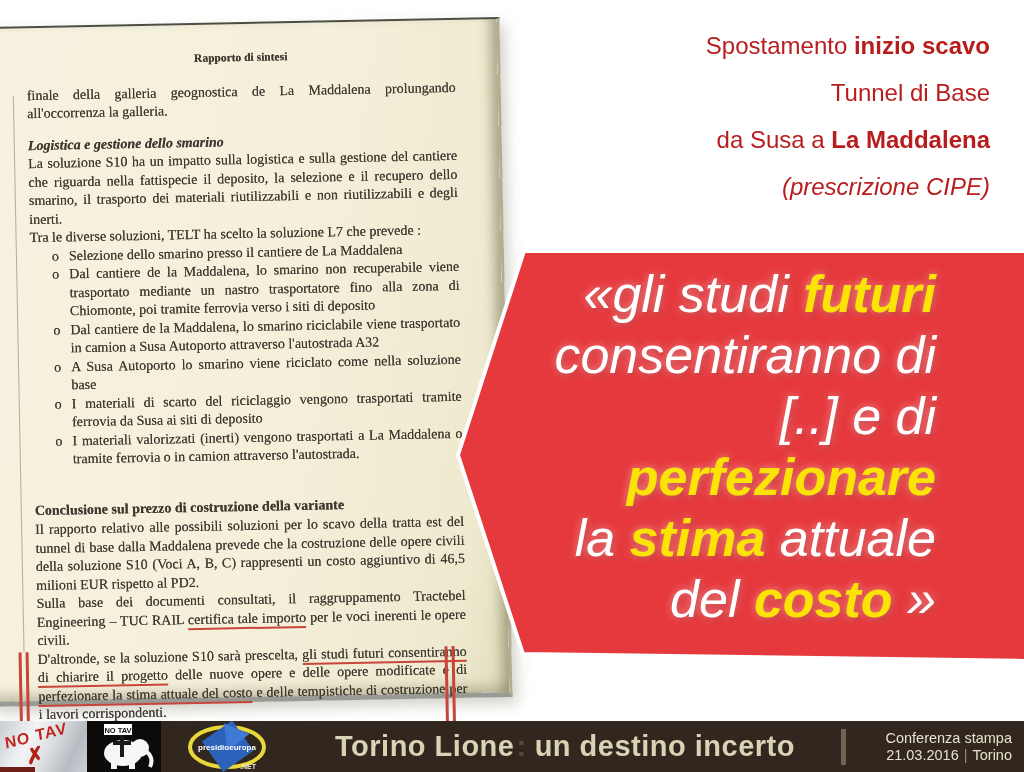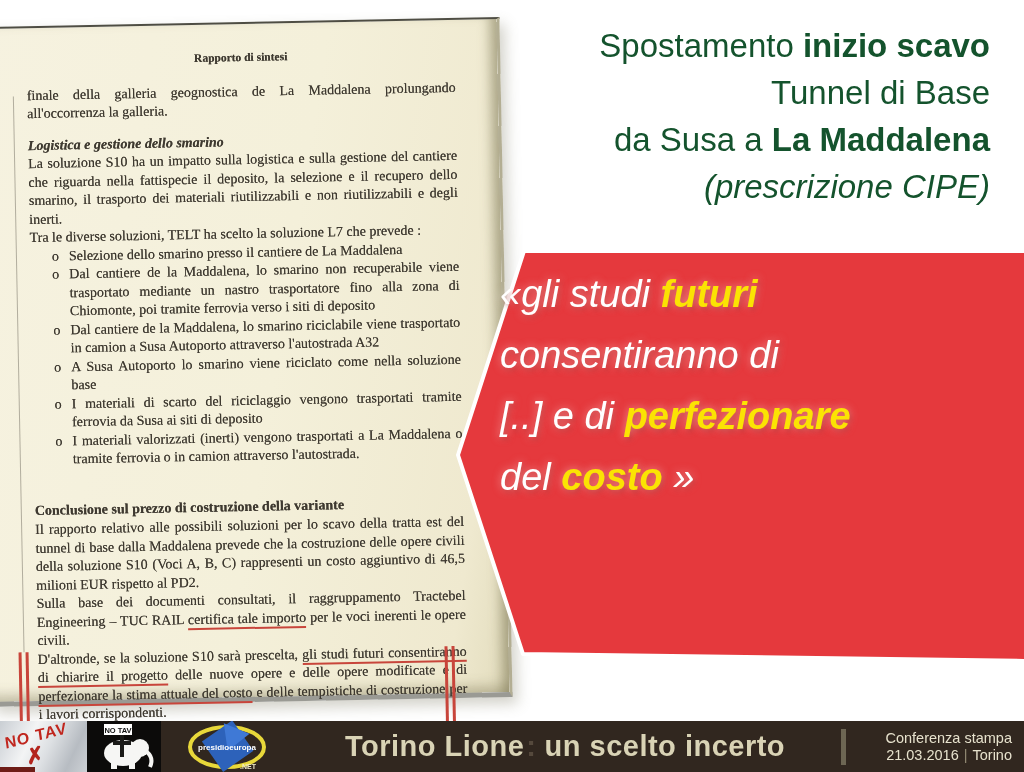--- a/index.html
+++ b/index.html
@@ -33,28 +33,28 @@
   .doc-marked{position:relative;text-align:justify;}
   .doc-marked::before{content:"";position:absolute;left:-19px;top:1px;bottom:-10px;width:10px;
         border-left:3px solid #c8453b;border-right:3px solid #c8453b;box-sizing:border-box;}
   .doc-marked::after{content:"";position:absolute;right:12px;top:3px;bottom:-26px;width:10px;
         border-left:3px solid #c8453b;border-right:3px solid #c8453b;box-sizing:border-box;}
   .seg-u{border-bottom:2px solid #c8453b;padding-bottom:1px;}
   .page-number{text-align:right;margin:14px 8px 0 0;font-size:12.5px;font-weight:700;}
 
   
   .title-block{position:absolute;top:22px;right:34px;width:560px;text-align:right;
-               font-size:33px;line-height:47px;color:#14532d;}
+               font-size:24px;line-height:47px;color:#b91c1c;}
   .seg-b{font-weight:700;}
   .seg-i{font-style:italic;margin-left:12px;}
 
   
   .callout{position:absolute;left:446px;top:242px;width:582px;height:428px;}
-  .quote{position:absolute;left:500px;top:264px;width:436px;text-align:left;
-         font-size:38px;line-height:61px;font-style:italic;color:#ffffff;
+  .quote{position:absolute;left:500px;top:264px;width:436px;text-align:right;
+         font-size:52px;line-height:61px;font-style:italic;color:#ffffff;
          text-shadow:0 0 9px rgba(255,240,240,.5),2px 3px 4px rgba(155,25,25,.40);}
   .quote .seg-y{color:#fbe303;font-weight:700;}
 
   
   .footer{position:absolute;left:0;bottom:0;width:1024px;height:51px;background:#31271f;
           display:flex;align-items:center;}
   .logo-flag{width:87px;height:51px;flex:none;position:relative;overflow:hidden;
         background:linear-gradient(115deg,#c9ced3 0%,#f3f4f5 35%,#dde0e3 55%,#b7bcc2 80%,#cdd1d5 100%);}
   .logo-flag .flag-text{position:absolute;left:4px;top:6px;font-weight:800;font-size:16px;
         color:#c0261e;transform:rotate(-14deg) skewX(-6deg);letter-spacing:1px;}
@@ -127,20 +127,21 @@
       <div><span class="seg-i">(prescrizione CIPE)</span></div>
     </div>
 
   <svg class="callout" viewBox="0 0 582 428" width="582" height="428">
     <polygon points="78,9 584,9 584,419 77,412 12,213" fill="#e5393d" stroke="#ffffff" stroke-width="4" stroke-linejoin="round"></polygon>
   </svg>
   <div class="quote">
       <div><span>«gli studi </span><span class="seg-y">futuri</span></div>
       <div><span>consentiranno di</span></div>
       <div><span>[..] e di </span><span class="seg-y">perfezionare</span></div>
+      <div><span>la </span><span class="seg-y">stima</span><span> attuale</span></div>
       <div><span>del </span><span class="seg-y">costo</span><span> »</span></div>
     </div>
 
   <div class="footer">
     <div class="logo-flag">
       <span class="flag-text">NO TAV</span>
       <span class="flag-mark">✗</span>
       <span class="flag-strip"></span>
     </div>
     <div class="logo-elephant">
@@ -158,21 +159,21 @@
     </div>
     <div class="logo-presidio">
       <svg width="84" height="51" viewBox="0 0 84 51">
         <ellipse cx="42" cy="26" rx="37" ry="20" fill="none" stroke="#e8d83a" stroke-width="4"></ellipse>
         <rect x="24" y="7" width="37" height="37" fill="#2d62ba" transform="rotate(-35 42 25)"></rect>
         <polygon points="42,2 66,16 42,30" fill="#3f79d6" transform="rotate(-8 42 25)"></polygon>
         <text x="42" y="29" font-size="8" font-weight="bold" text-anchor="middle" font-family="Liberation Sans, sans-serif" fill="#ffffff">presidioeuropa</text>
         <text x="63" y="48" font-size="7" font-weight="bold" text-anchor="middle" font-family="Liberation Sans, sans-serif" fill="#efe9c9">.NET</text>
       </svg>
     </div>
-    <div class="brand"><span>Torino Lione</span><span class="colon">:</span><span>un scelto incerto</span></div>
+    <div class="brand"><span>Torino Lione</span><span class="colon">:</span><span>un destino incerto</span></div>
     <div class="brand-sep"></div>
     <div class="event">
       <div>Conferenza stampa</div>
       <div><span>21.03.2016</span><span class="pipe">|</span><span>Torino</span></div>
     </div>
   </div>
 
 </div>
 
 </body></html>

